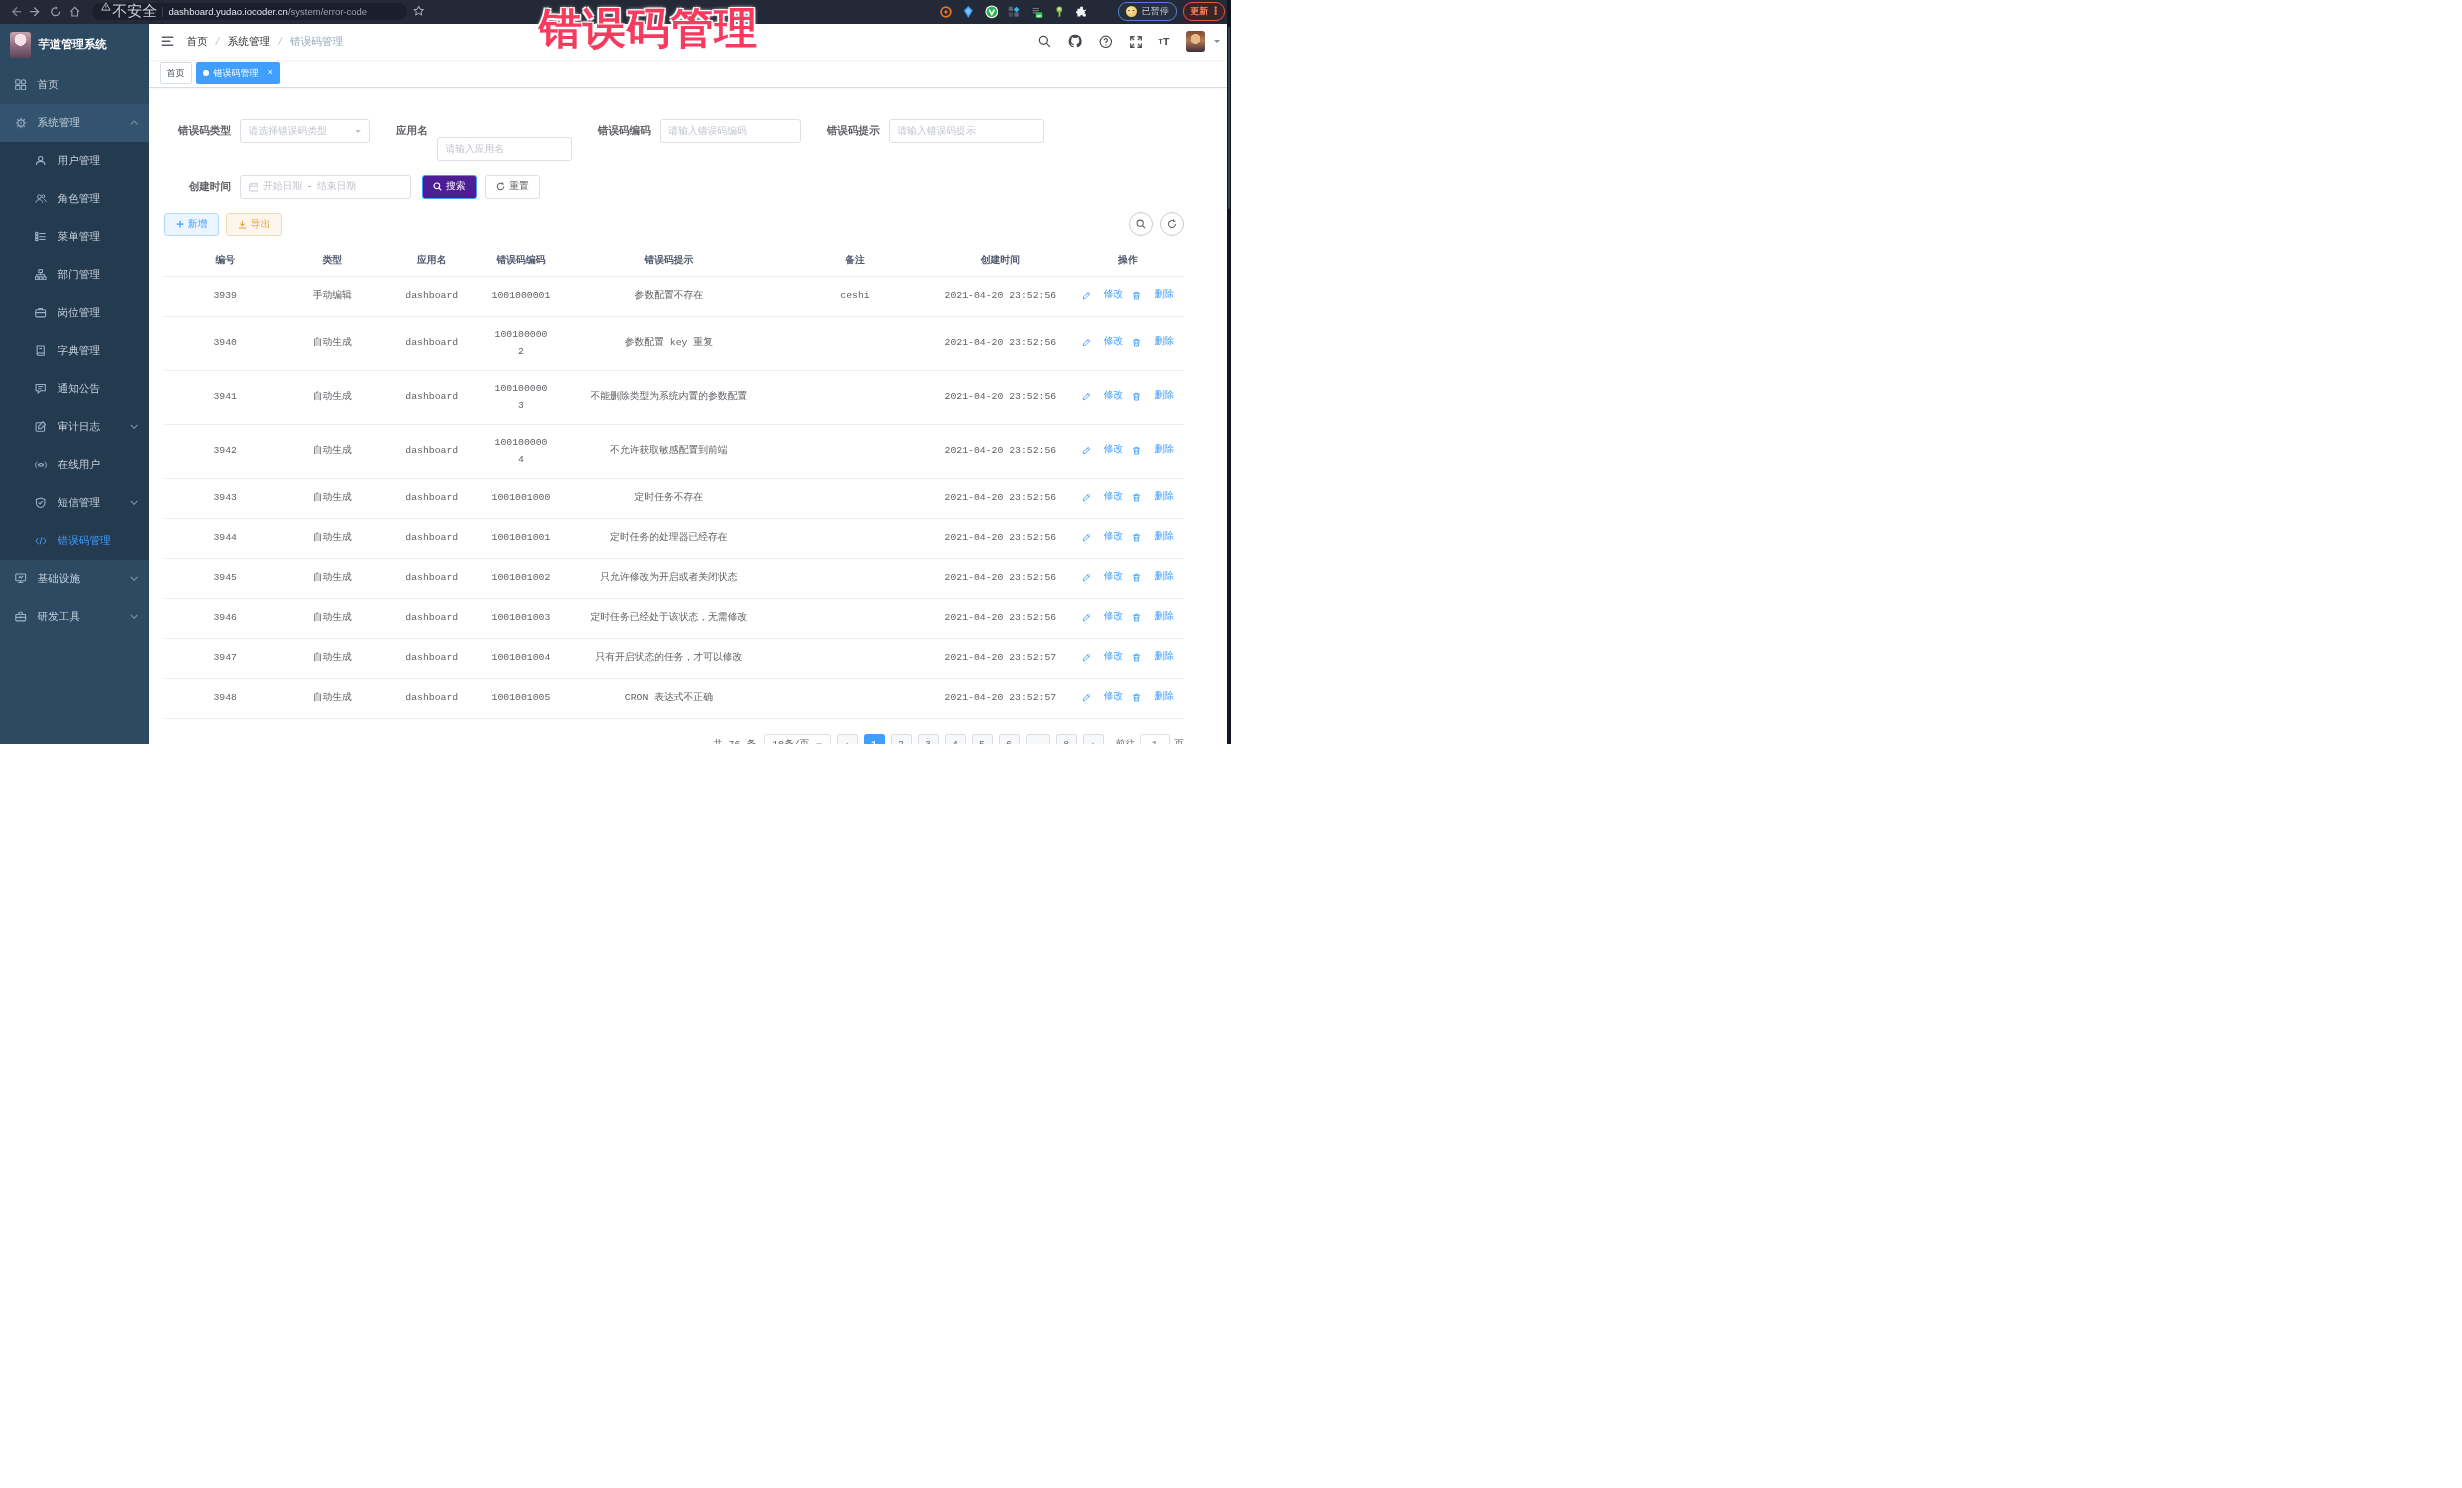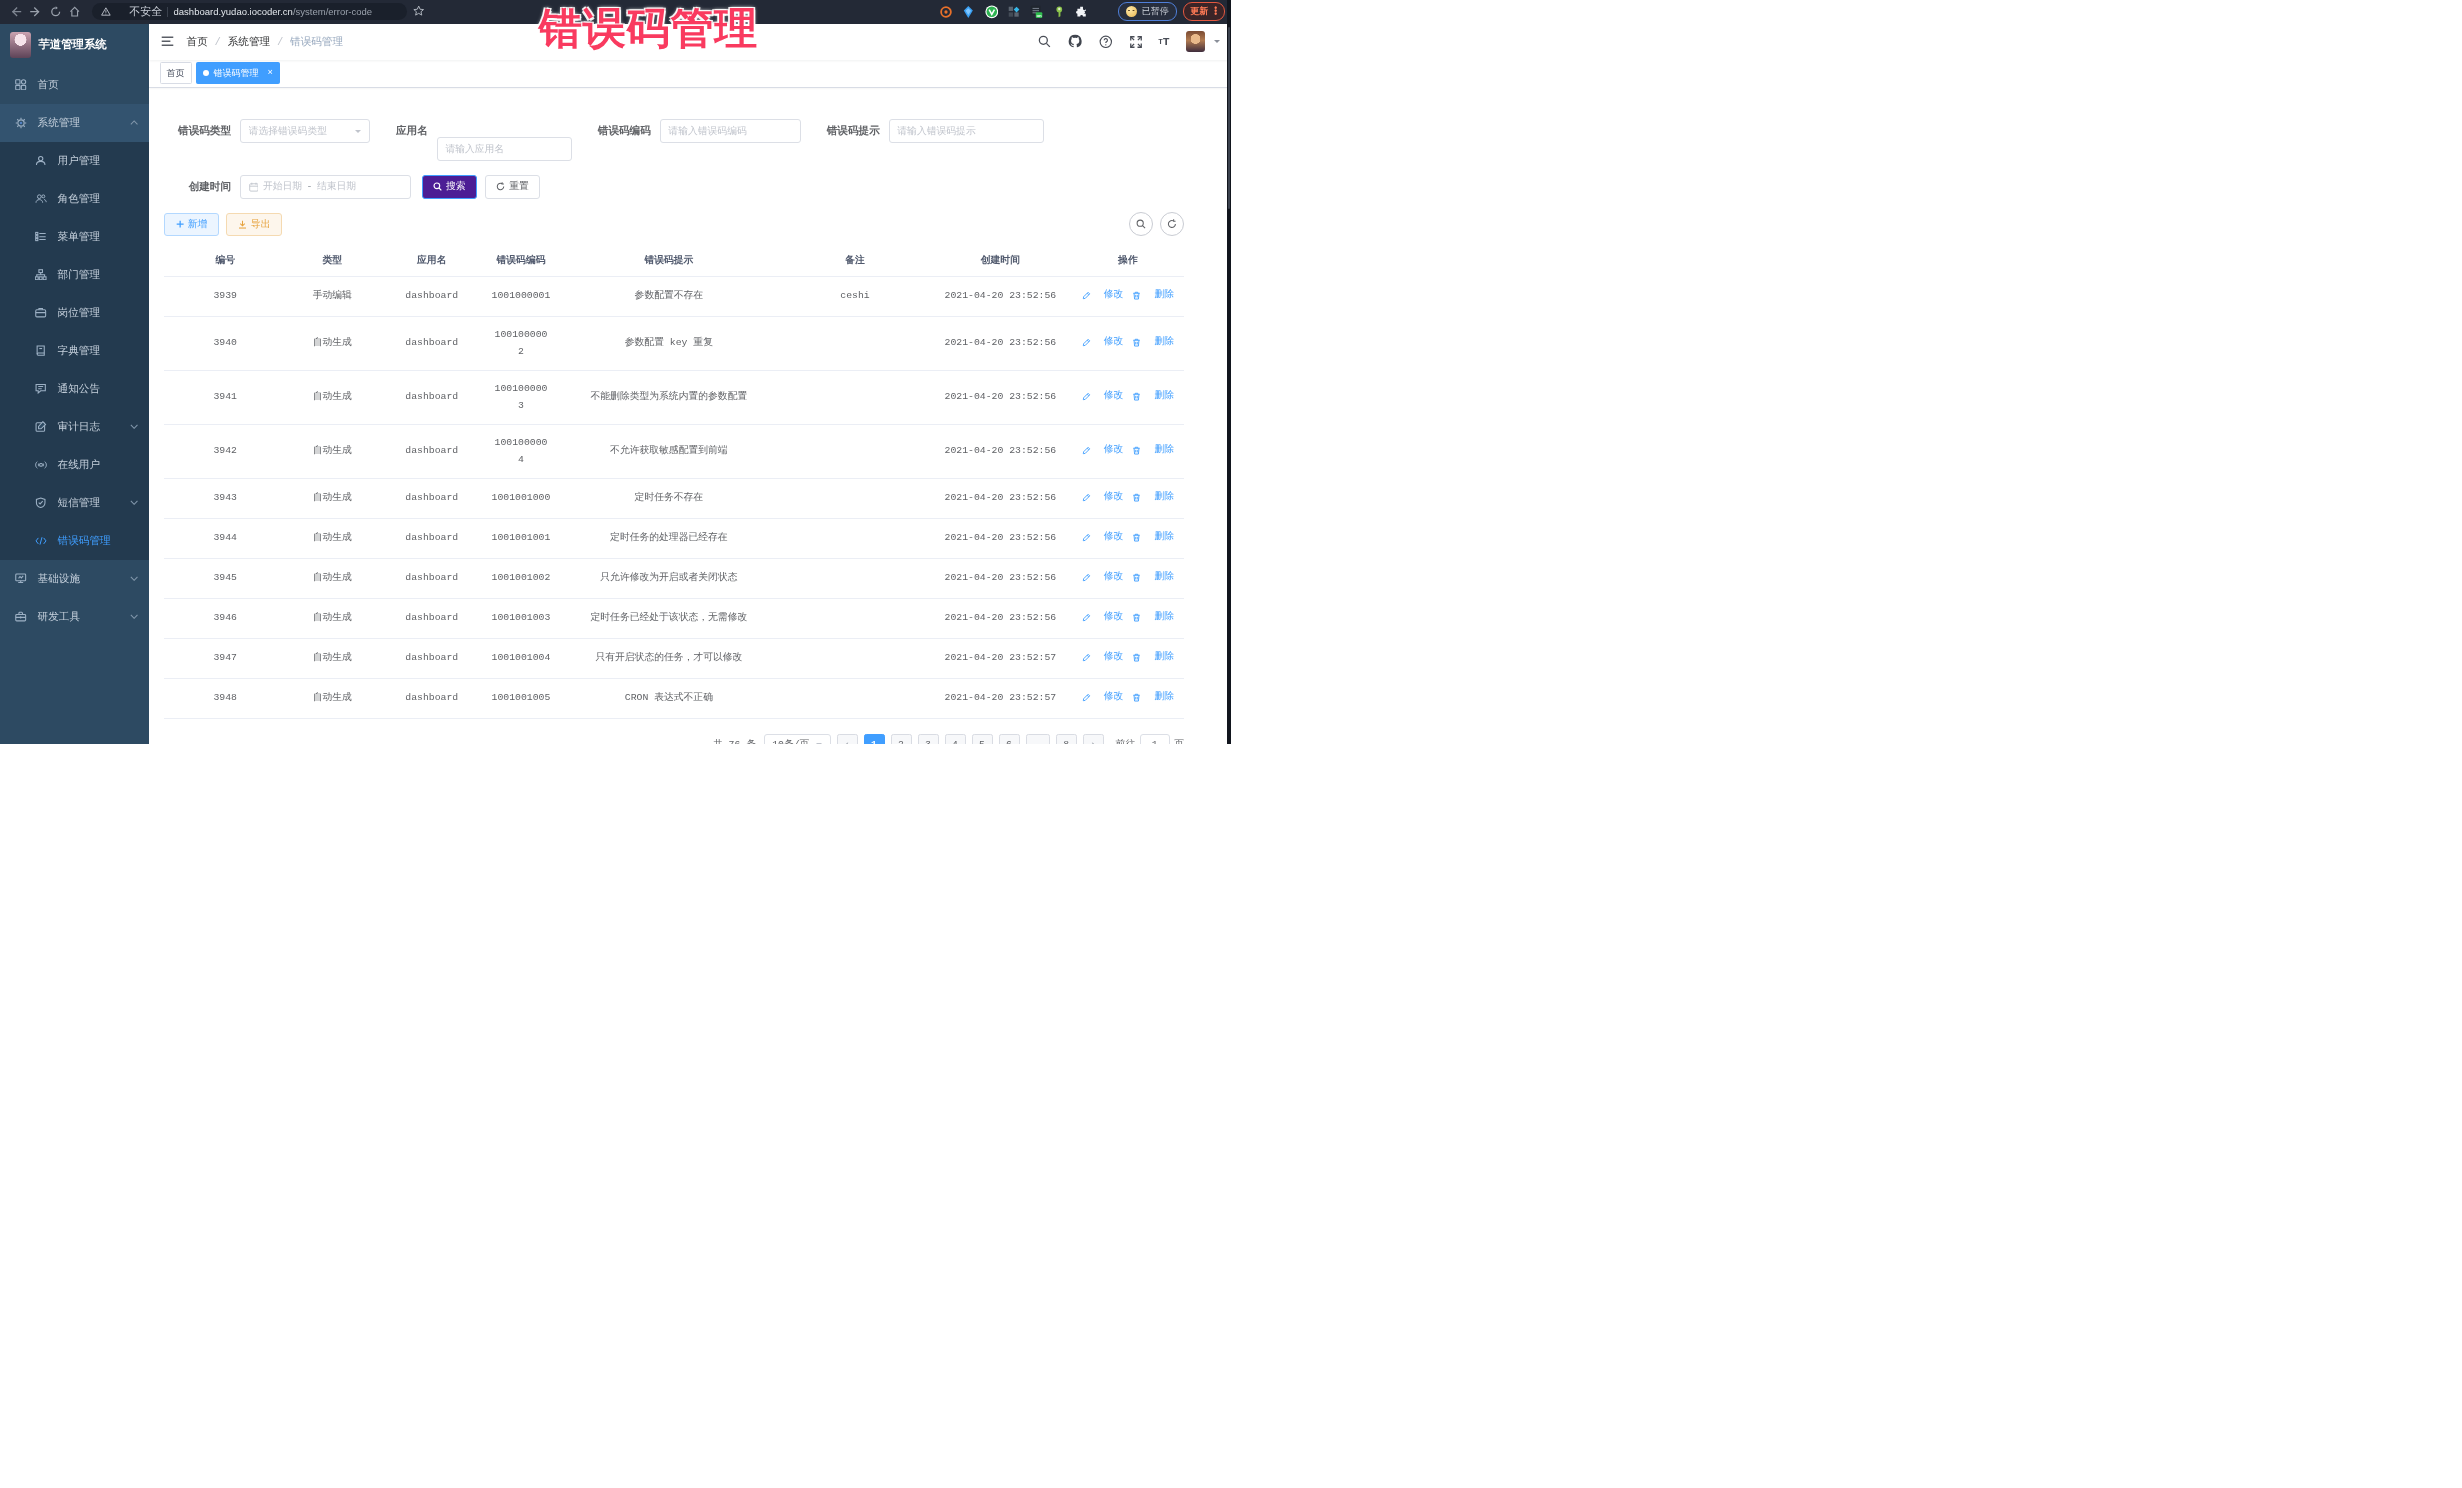--- a/index.html
+++ b/index.html
@@ -6,21 +6,21 @@
   body{
     width:1231px;height:744px;overflow:hidden;position:relative;
     font-family:"Liberation Sans","DejaVu Sans",sans-serif;
     background:#fff;-webkit-font-smoothing:antialiased;
   }
   
   .browser-bar{height:23.5px;background:#232936;display:flex;align-items:center;padding:0 6px;position:relative;z-index:5;}
   .nav-ic{width:19.7px;height:19.7px;display:flex;align-items:center;justify-content:center;color:#9aa1ac;flex:0 0 auto;}
   .nav-ic svg{display:block;}
   .addr{margin-left:7.6px;width:297px;height:17.4px;border-radius:9px;background:#1a202b;display:flex;align-items:center;padding:0 9px;gap:5.3px;}
-  .addr .warn{display:flex;align-items:center;gap:18px;color:#c9ced6;font-size:11px;}
+  .addr .warn{display:flex;gap:1px;color:#c9ced6;font-size:15px;}
   .addr .sep{width:0.8px;height:9.8px;background:#3a414d;}
   .addr .url{font-size:9.5px;color:#e3e7ec;white-space:nowrap;}
   .addr .url .path{color:#9aa1ac;}
   .star{margin-left:6px;color:#aeb4bd;}
   .bar-spacer{flex:1;}
   .ext{width:15px;height:15px;display:flex;align-items:center;justify-content:center;margin:0 3.8px;position:relative;flex:0 0 auto;}
   .pill{display:flex;align-items:center;gap:4.5px;height:17.4px;border-radius:9px;padding:0 6.8px;margin-left:6px;font-size:9px;flex:0 0 auto;}
   .pill.paused{border:1.5px solid #4f7fd9;background:#272e3d;color:#cdd2da;margin-left:25px;}
   .pill.update{border:1.5px solid #e2573f;background:#3a2427;color:#ff7a55;font-weight:bold;gap:6px;}
   .emoji-face{width:11.4px;height:11.4px;border-radius:50%;background:radial-gradient(circle at 35% 35%,#ffe9a8,#eec56a 70%,#c89b4b);position:relative;}

